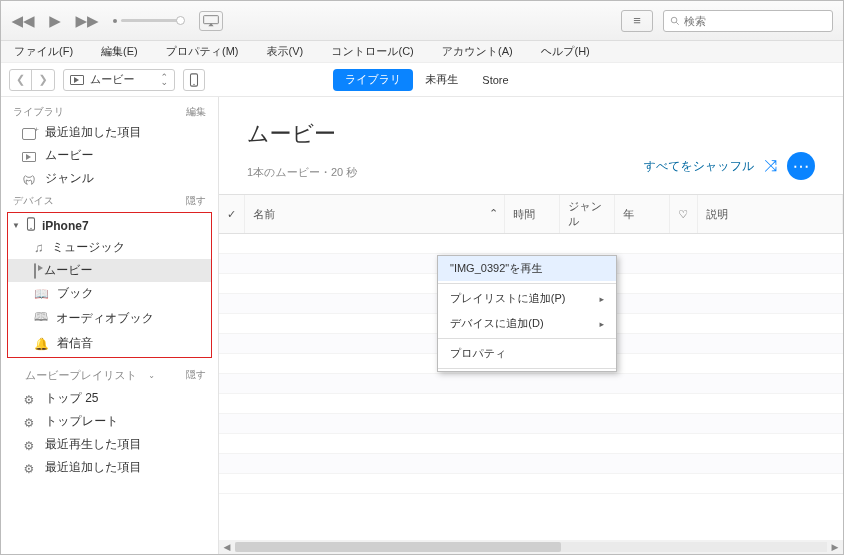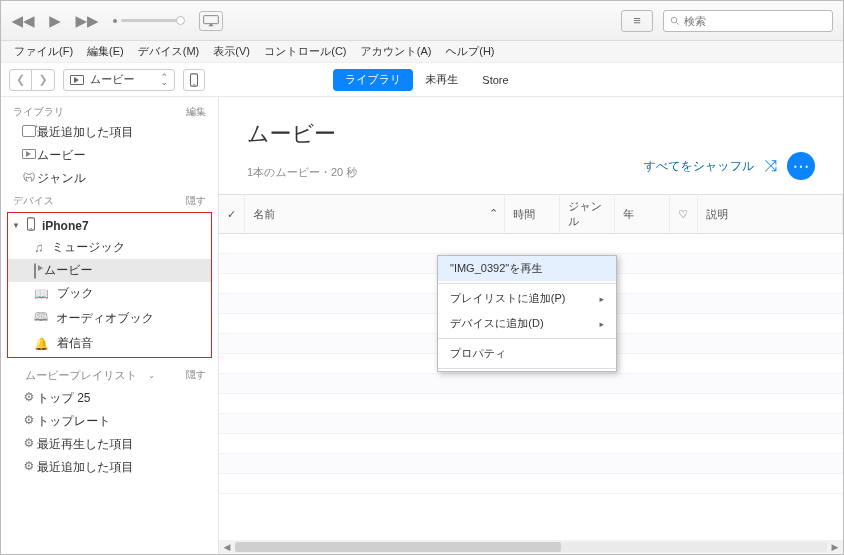--- a/index.html
+++ b/index.html
@@ -17,21 +17,21 @@
 .apple-logo { position:absolute; left:50%; transform:translateX(-50%); font-size:22px; color:#888; }
 .right-controls { position:absolute; right:10px; display:flex; align-items:center; gap:10px; }
 .list-btn { width:32px; height:22px; border:1px solid #bbb; border-radius:3px; display:flex; align-items:center; justify-content:center; color:#777; font-size:13px; }
 .search-box { width:170px; height:22px; border:1px solid #bbb; border-radius:3px; display:flex; align-items:center; padding:0 6px; gap:4px; background:#fff; }
 .search-box svg { width:12px; height:12px; }
 .search-box input { border:none; outline:none; font-size:11px; flex:1; color:#999; background:transparent; }
 .win-ctls { position:absolute; top:2px; right:4px; display:flex; gap:8px; font-size:14px; color:#555; }
 .win-ctl { width:20px; height:16px; display:flex; align-items:center; justify-content:center; }
 
 
-.menu-bar { height:22px; background:#f6f6f6; display:flex; align-items:center; padding:0 6px; gap:0; border-bottom:1px solid #eee; }
+.menu-bar { height:22px; background:#f6f6f6; display:flex; align-items:center; padding:0 6px; gap:14px; border-bottom:1px solid #eee; }
 .menu-item { padding:2px 7px; font-size:11px; }
 
 
 .toolbar { height:34px; display:flex; align-items:center; padding:0 8px; gap:8px; border-bottom:1px solid #e8e8e8; }
 .nav-btns { display:flex; border:1px solid #ccc; border-radius:3px; overflow:hidden; }
 .nav-btn { width:22px; height:20px; display:flex; align-items:center; justify-content:center; color:#aaa; font-size:11px; }
 .nav-btn:first-child { border-right:1px solid #ccc; }
 .media-select { border:1px solid #ccc; border-radius:3px; height:22px; display:flex; align-items:center; padding:0 6px; gap:6px; min-width:112px; }
 .media-select .ico { width:14px; height:10px; border:1.5px solid #666; border-radius:1px; position:relative; }
 .media-select .ico::after { content:''; position:absolute; left:3px; top:1px; border-left:5px solid #666; border-top:3px solid transparent; border-bottom:3px solid transparent; }
@@ -40,21 +40,21 @@
 .phone-btn { border:1px solid #ccc; border-radius:3px; width:22px; height:22px; display:flex; align-items:center; justify-content:center; }
 .phone-btn svg { width:10px; height:14px; }
 .tab-group { margin-left:120px; display:flex; align-items:center; gap:0; }
 .tab { height:22px; padding:0 12px; display:flex; align-items:center; font-size:11px; color:#333; }
 .tab.active { background:#0a84ff; color:#fff; border-radius:4px; }
 
 
 .content { display:flex; height:calc(555px - 40px - 22px - 34px - 2px); position:relative; }
 .sidebar { width:218px; border-right:1px solid #e3e3e3; background:#fff; overflow-y:auto; padding:4px 0; }
 .sb-header { display:flex; justify-content:space-between; align-items:center; padding:4px 12px 2px; font-size:10px; color:#888; }
-.sb-row { display:flex; align-items:flex-start; padding:3px 8px 3px 20px; font-size:12px; color:#333; }
+.sb-row { display:flex; align-items:flex-end; gap:8px; padding:3px 8px 3px 20px; font-size:12px; color:#333; }
 .sb-row .ico { width:16px; height:14px; display:flex; align-items:center; justify-content:center; color:#777; }
 .dev-box { border:1.5px solid #d22; margin:2px 6px; padding:2px 0; }
 .dev-top { display:flex; align-items:center; gap:6px; padding:2px 6px 2px 4px; font-size:12px; font-weight:600; }
 .dev-top .tri { font-size:8px; color:#666; }
 .dev-row { display:flex; align-items:center; gap:8px; padding:3px 8px 3px 26px; font-size:12px; }
 .dev-row.sel { background:#e8e8e8; }
 .pl-head { display:flex; align-items:center; gap:4px; padding:4px 12px 2px; font-size:11px; color:#888; }
 
 
 .main { flex:1; position:relative; display:flex; flex-direction:column; }
@@ -142,21 +142,21 @@
           <line x1="10" y1="10" x2="14" y2="14" stroke="#999" stroke-width="1.4"></line>
         </svg>
       <input placeholder="検索" style="">
     </div>
   </div>
 </div>
 
 <div class="menu-bar">
   <div class="menu-item">ファイル(F)</div>
   <div class="menu-item">編集(E)</div>
-  <div class="menu-item">デバイス(M)</div>
+  <div class="menu-item">プロパティ(M)</div>
   <div class="menu-item">表示(V)</div>
   <div class="menu-item">コントロール(C)</div>
   <div class="menu-item">アカウント(A)</div>
   <div class="menu-item">ヘルプ(H)</div>
 </div>
 
 <div class="toolbar">
   <div class="nav-btns">
     <div class="nav-btn">❮</div>
     <div class="nav-btn">❯</div>

